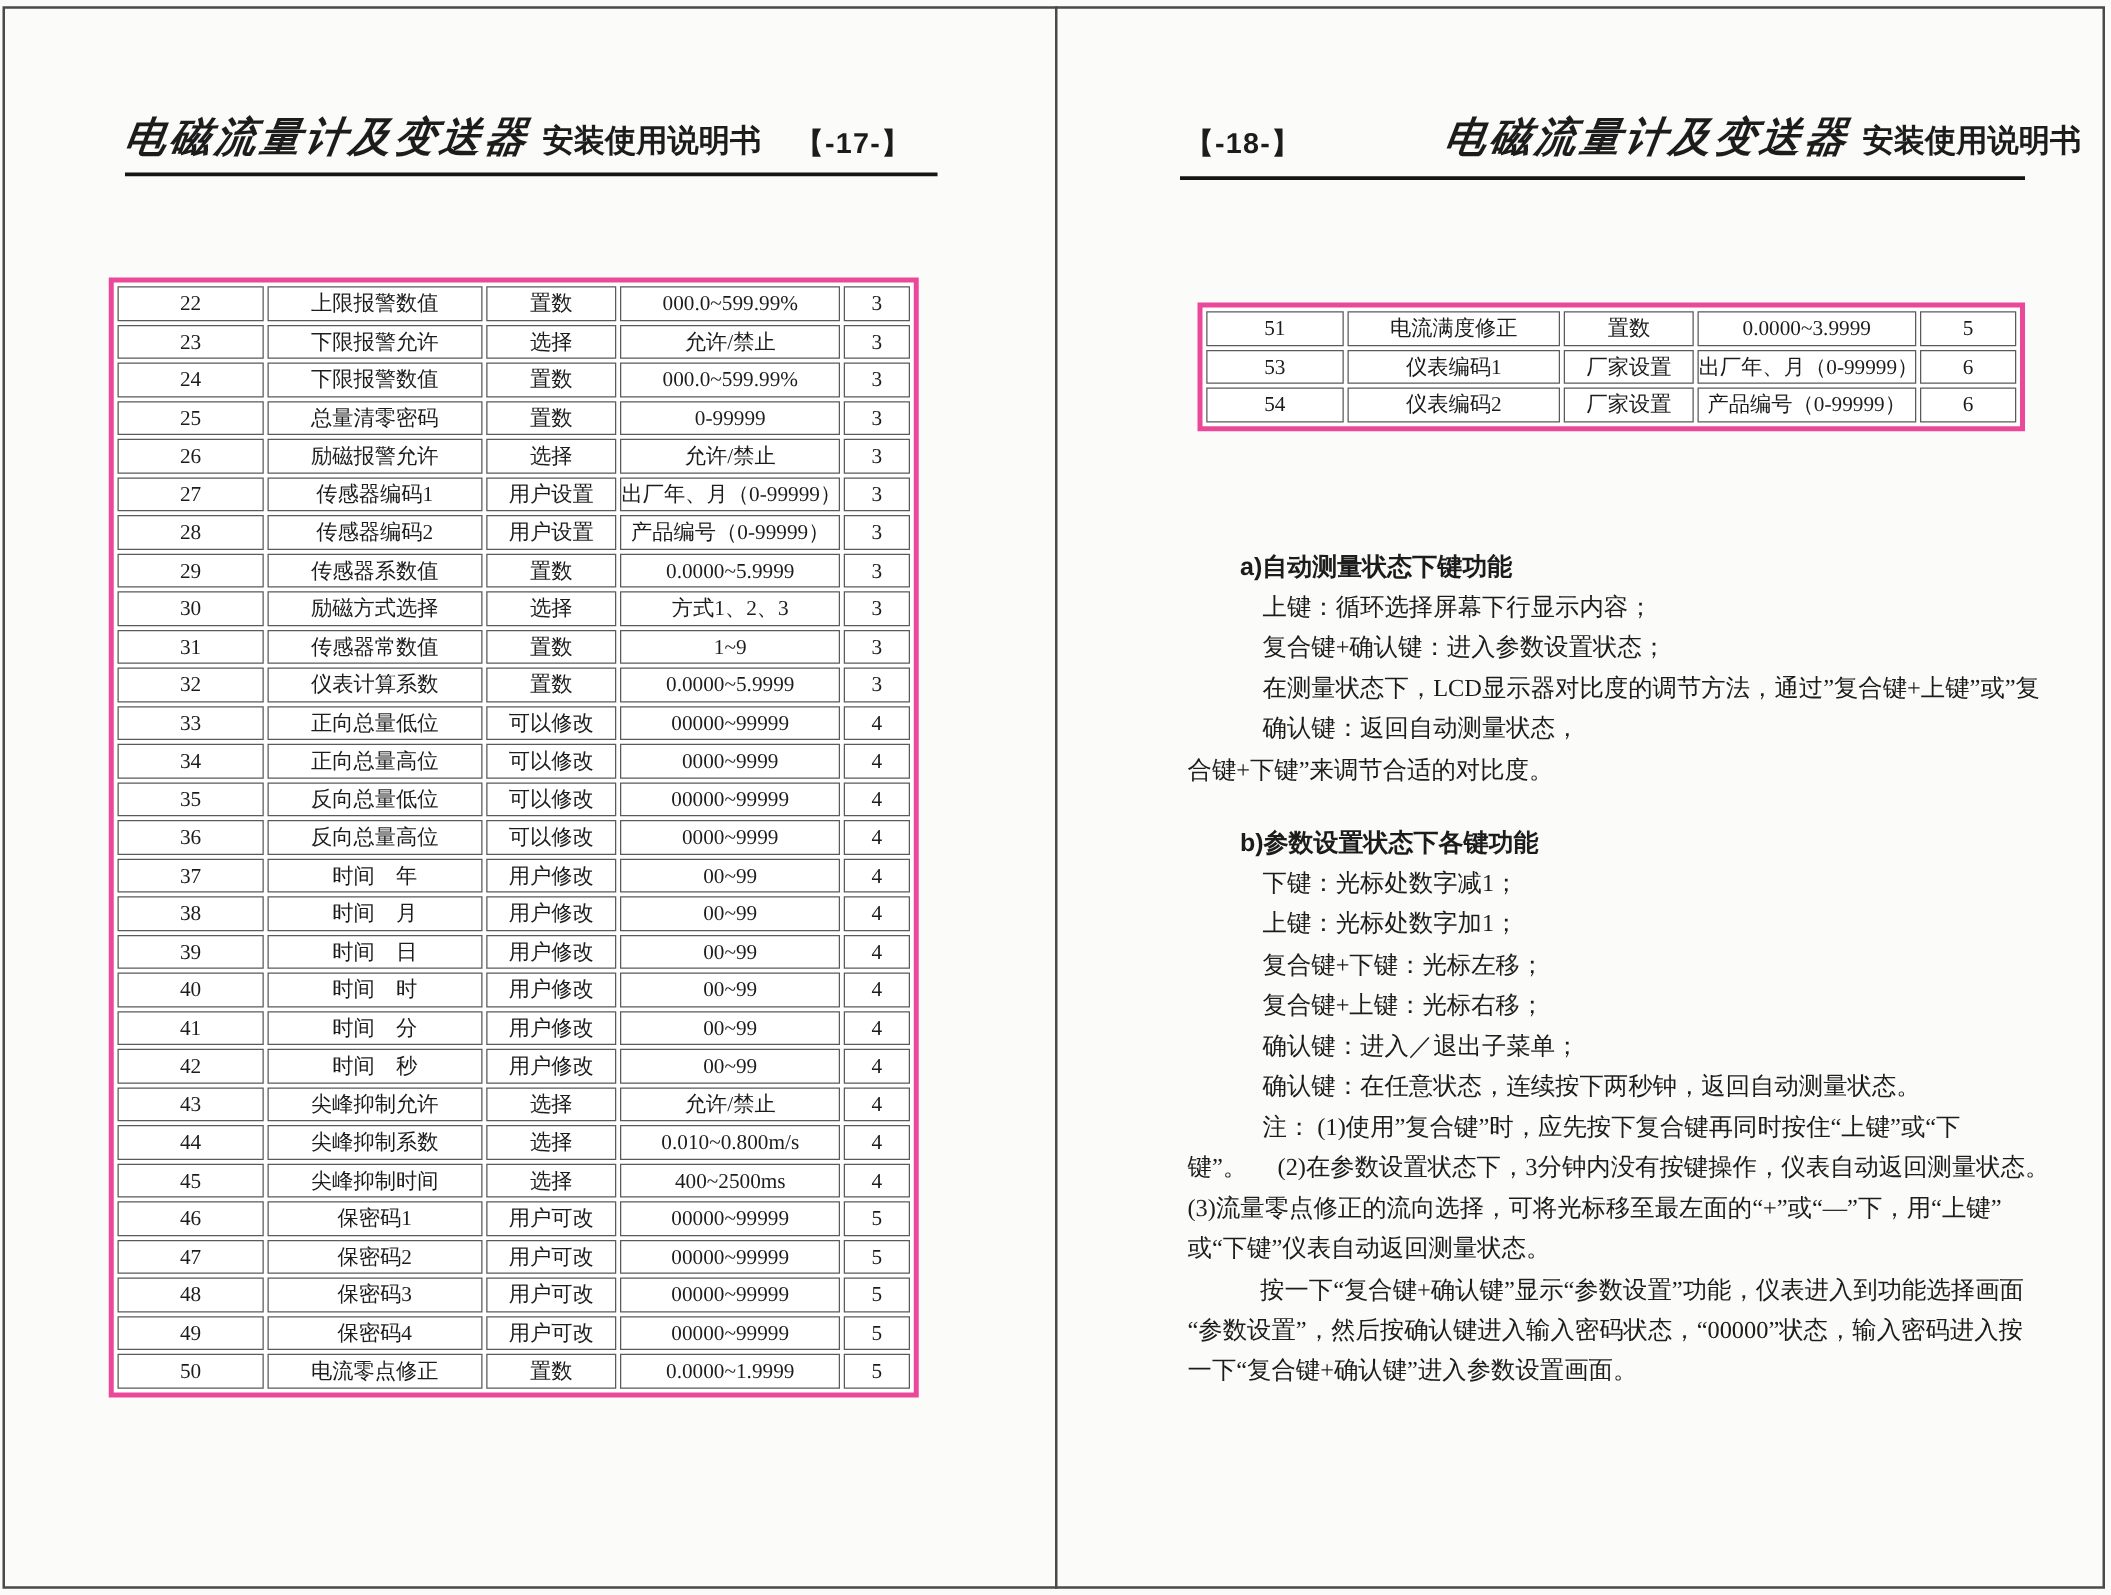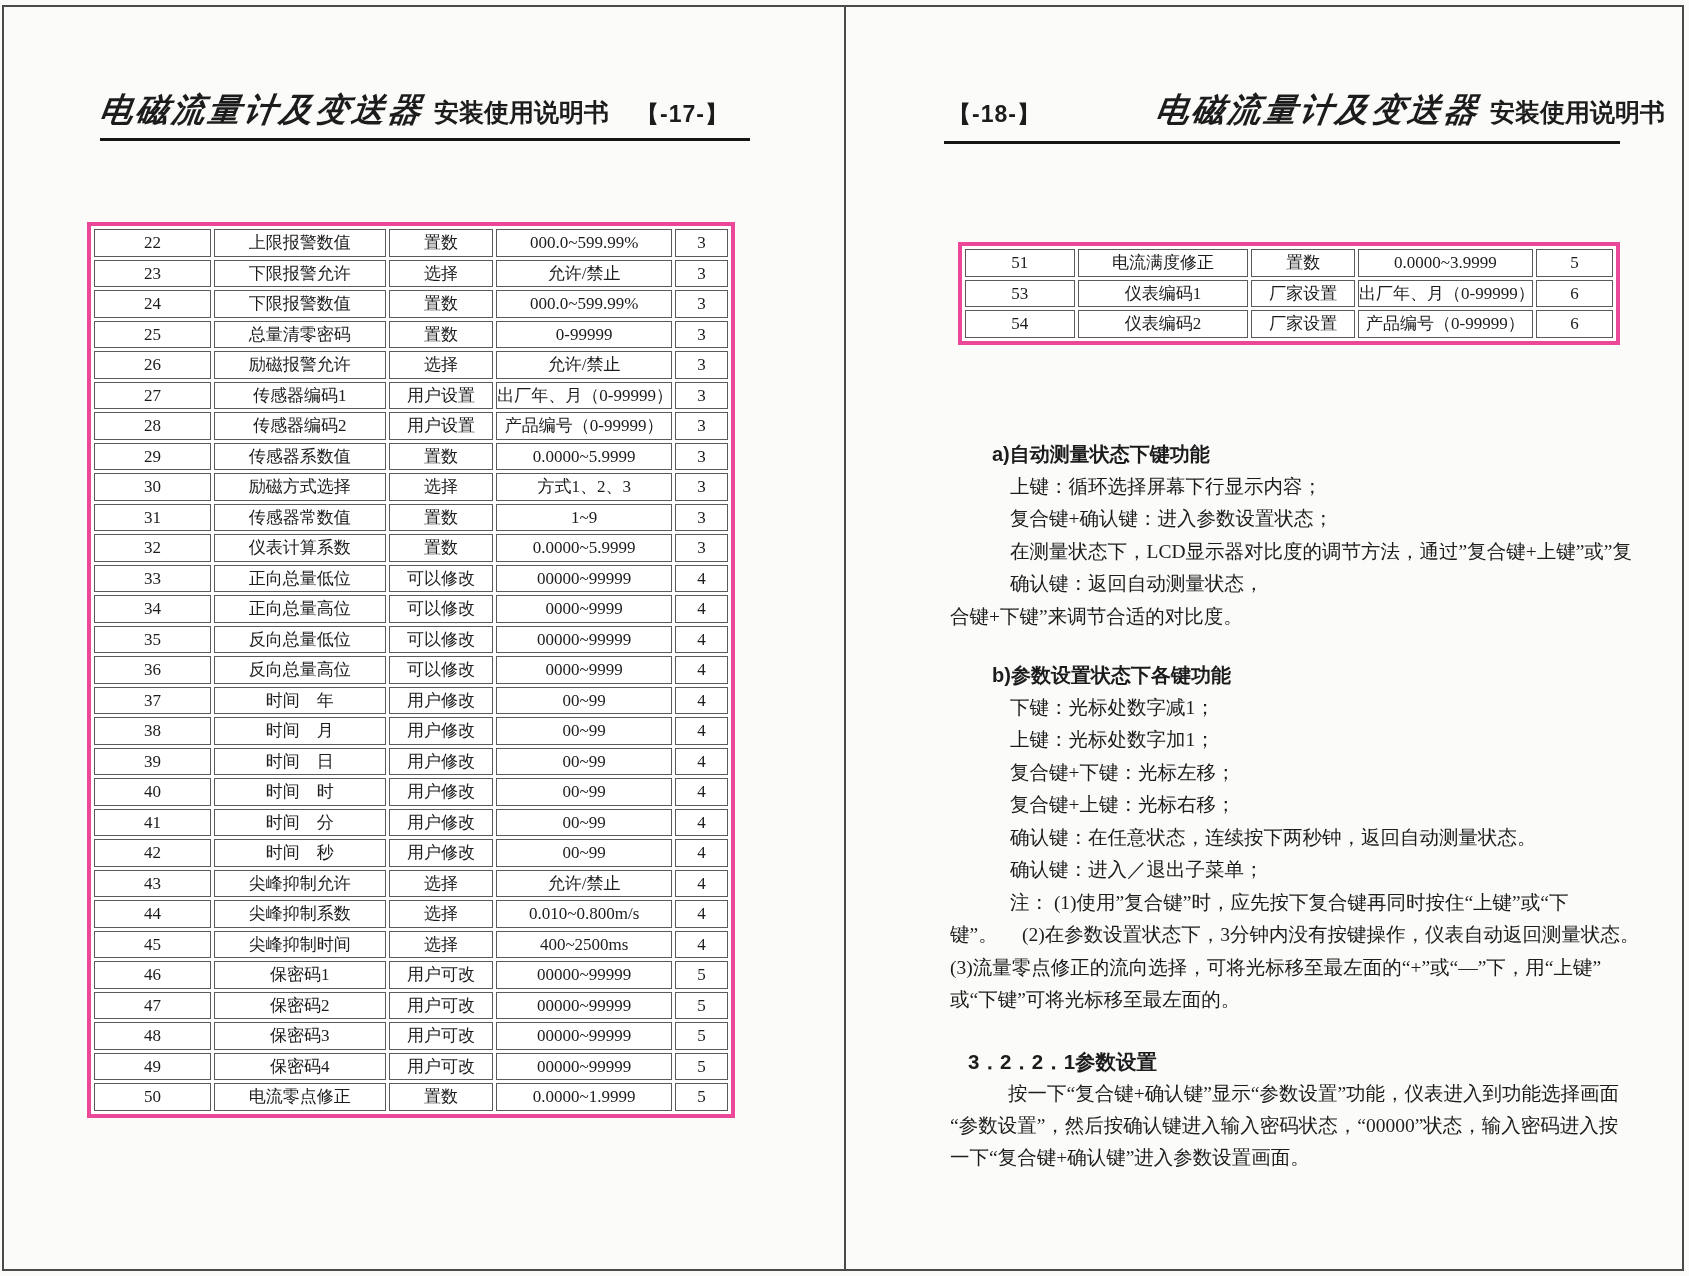--- a/index.html
+++ b/index.html
@@ -342,24 +342,23 @@
       <div class="ln indent">上键：循环选择屏幕下行显示内容；</div>
       <div class="ln indent">复合键+确认键：进入参数设置状态；</div>
       <div class="ln indent">在测量状态下，LCD显示器对比度的调节方法，通过”复合键+上键”或”复</div>
       <div class="ln indent">确认键：返回自动测量状态，</div>
       <div class="ln flush">合键+下键”来调节合适的对比度。</div>
       <div class="ln heading">b)参数设置状态下各键功能</div>
       <div class="ln indent">下键：光标处数字减1；</div>
       <div class="ln indent">上键：光标处数字加1；</div>
       <div class="ln indent">复合键+下键：光标左移；</div>
       <div class="ln indent">复合键+上键：光标右移；</div>
+      <div class="ln indent">确认键：进入／退出子菜单；</div>
       <div class="ln indent">确认键：在任意状态，连续按下两秒钟，返回自动测量状态。</div>
-      <div class="ln indent">确认键：进入／退出子菜单；</div>
       <div class="ln indent">注： (1)使用”复合键”时，应先按下复合键再同时按住“上键”或“下</div>
       <div class="ln flush">键”。　 (2)在参数设置状态下，3分钟内没有按键操作，仪表自动返回测量状态。</div>
       <div class="ln flush">(3)流量零点修正的流向选择，可将光标移至最左面的“+”或“—”下，用“上键”</div>
-      <div class="ln flush">或“下键”可将光标移至最左面的。</div>
-      <div class="ln heading2">3．2．2．1参数设置</div>
+      <div class="ln flush">或“下键”仪表自动返回测量状态。</div>
       <div class="ln indent2">按一下“复合键+确认键”显示“参数设置”功能，仪表进入到功能选择画面</div>
       <div class="ln flush2">“参数设置”，然后按确认键进入输入密码状态，“00000”状态，输入密码进入按</div>
       <div class="ln flush2">一下“复合键+确认键”进入参数设置画面。</div>
     </div>
 </div>
 
 </body></html>

